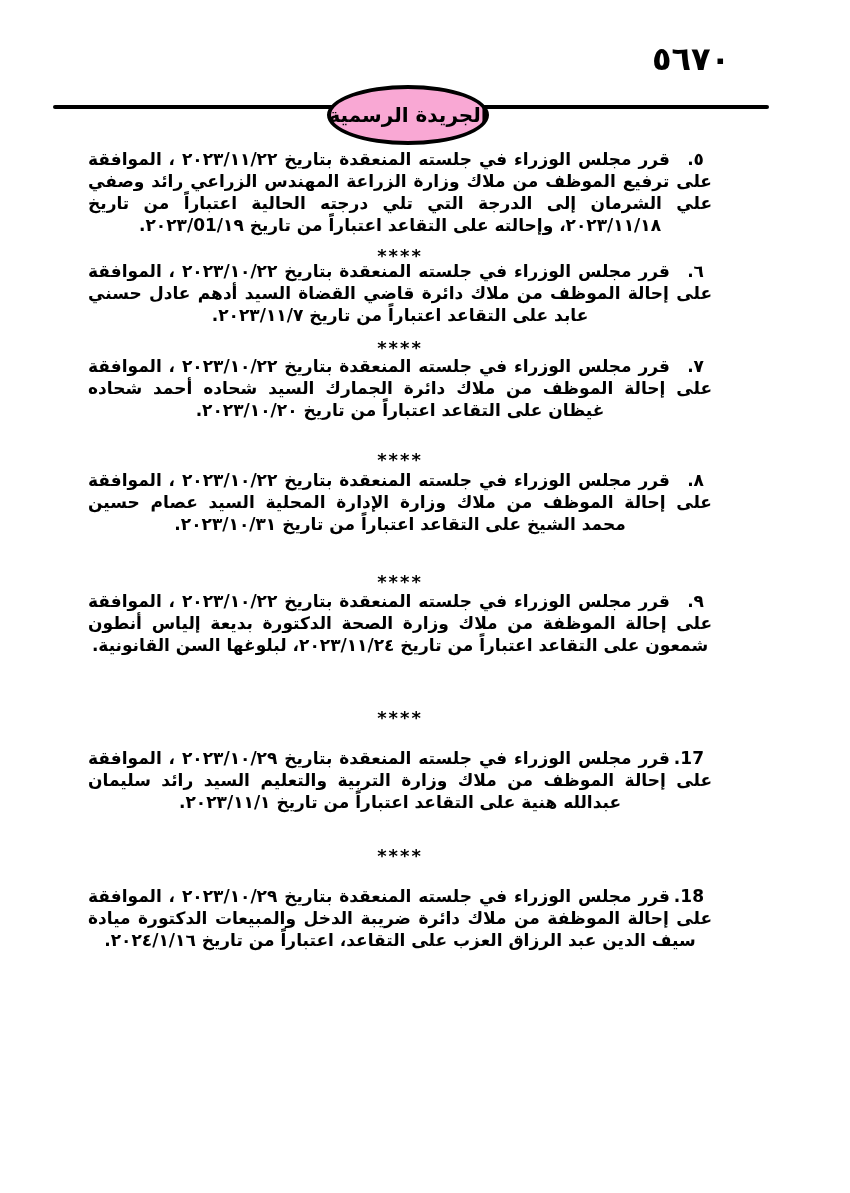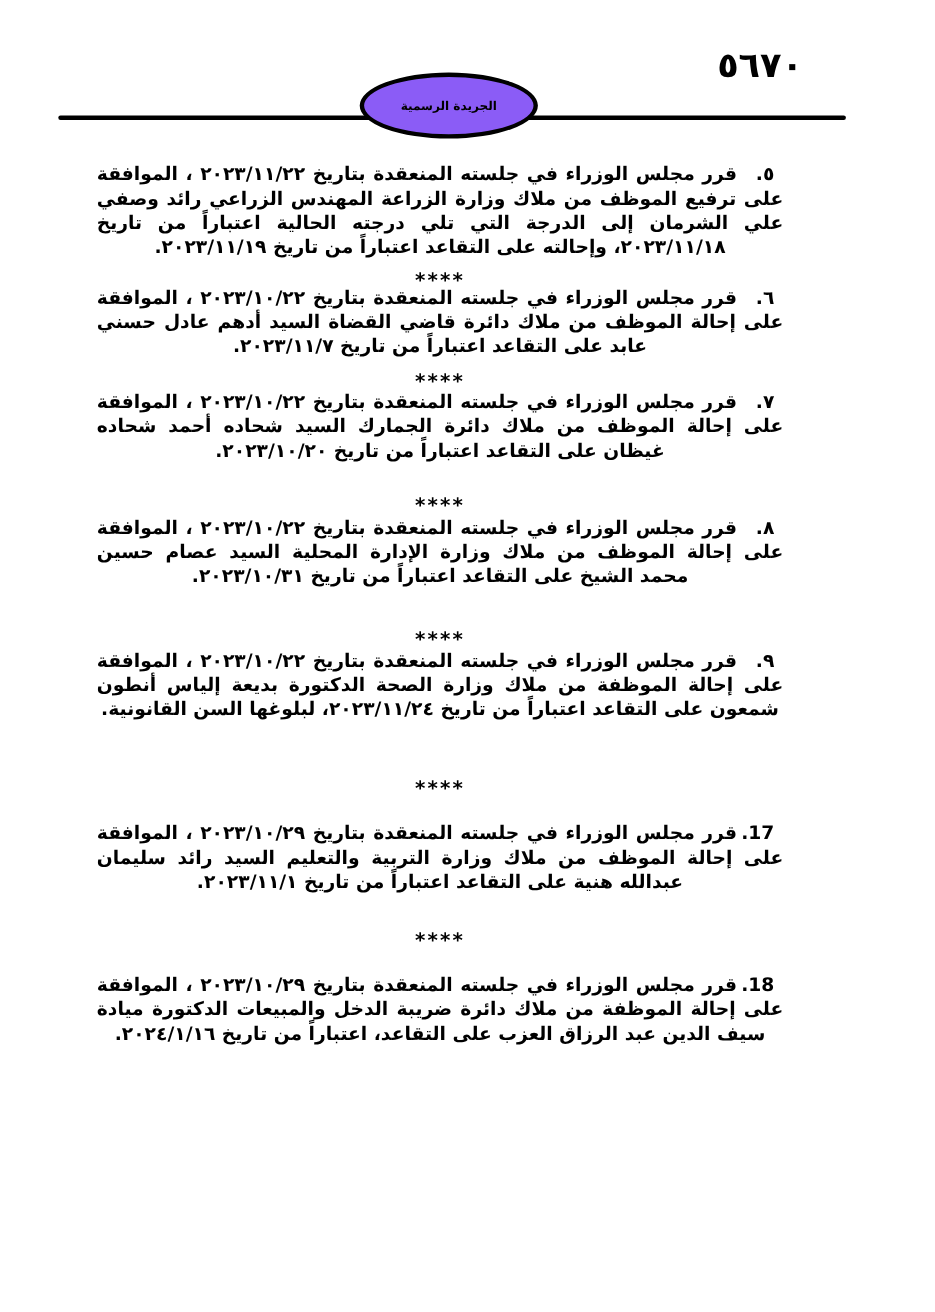--- a/index.html
+++ b/index.html
@@ -29,31 +29,31 @@
     position: absolute;
     top: 105px;
     left: 53px;
     width: 716px;
     height: 4px;
     background: #000;
     border-radius: 2px;
   }
   .header-oval {
     position: absolute;
-    top: 66px;
+    top: 85px;
     left: 327px;
     width: 154px;
     height: 52px;
-    background: #8b5cf6;
+    background: #f9a8d4;
     border: 4px solid #000;
     border-radius: 50%;
     display: flex;
     align-items: center;
     justify-content: center;
-    font-size: 11px;
+    font-size: 20px;
     z-index: 2;
     white-space: nowrap;
   }
   .content {
     position: absolute;
     top: 148px;
     left: 88px;
     width: 624px;
     height: 1040px;
     font-size: 17px;
@@ -105,21 +105,21 @@
   <div class="header-rule"></div>
 
   <div class="header-oval">
     <span>الجريدة الرسمية</span>
   </div>
 
   <div class="content">
 
     <div class="decree pos-item5">
       <span class="num">٥.</span>
-      <p>قرر مجلس الوزراء في جلسته المنعقدة بتاريخ ٢٠٢٣/١١/٢٢ ، الموافقة على ترفيع الموظف من ملاك وزارة الزراعة المهندس الزراعي رائد وصفي علي الشرمان إلى الدرجة التي تلي درجته الحالية اعتباراً من تاريخ ٢٠٢٣/١١/١٨، وإحالته على التقاعد اعتباراً من تاريخ ٢٠٢٣/١١/١٩.</p>
+      <p>قرر مجلس الوزراء في جلسته المنعقدة بتاريخ ٢٠٢٣/١١/٢٢ ، الموافقة على ترفيع الموظف من ملاك وزارة الزراعة المهندس الزراعي رائد وصفي علي الشرمان إلى الدرجة التي تلي درجته الحالية اعتباراً من تاريخ ٢٠٢٣/١١/١٨، وإحالته على التقاعد اعتباراً من تاريخ ٢٠٢٣/01/١٩.</p>
     </div>
     <div class="sep pos-sep1">****</div>
 
     <div class="decree pos-item6">
       <span class="num">٦.</span>
       <p>قرر مجلس الوزراء في جلسته المنعقدة بتاريخ ٢٠٢٣/١٠/٢٢ ، الموافقة على إحالة الموظف من ملاك دائرة قاضي القضاة السيد أدهم عادل حسني عابد على التقاعد اعتباراً من تاريخ ٢٠٢٣/١١/٧.</p>
     </div>
     <div class="sep pos-sep2">****</div>
 
     <div class="decree pos-item7">

